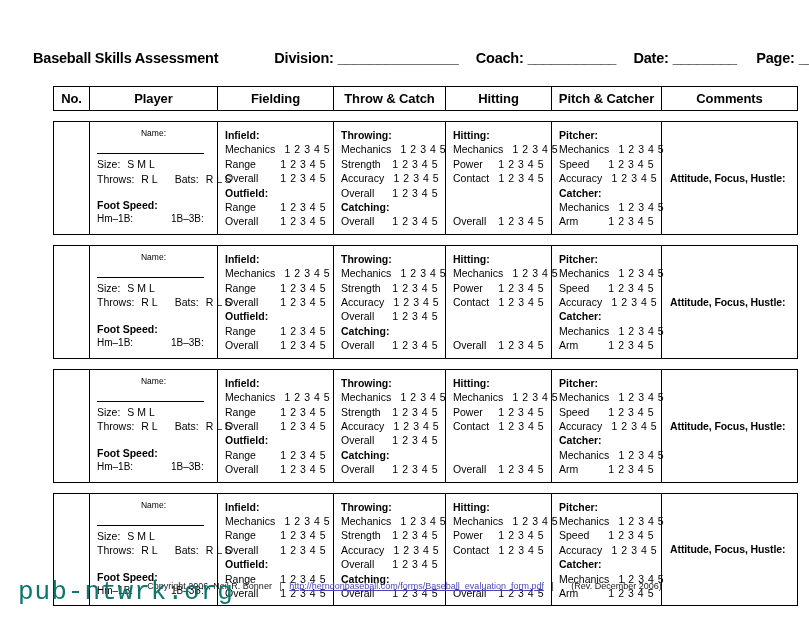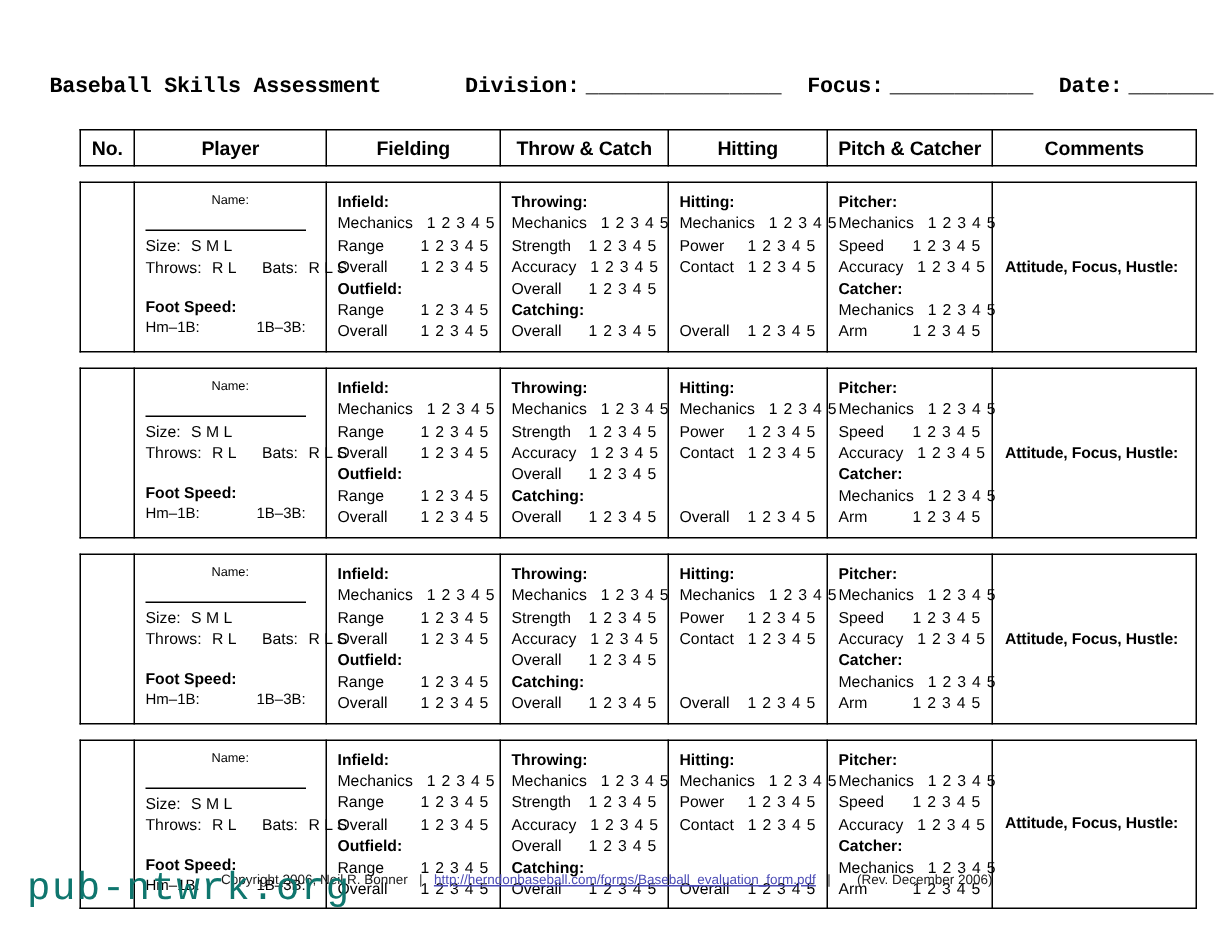--- a/index.html
+++ b/index.html
@@ -20,21 +20,20 @@
   
   #page-header {
     position: absolute;
     left: 33px;
     top: 50px;
     width: 744px;
     height: 26px;
     display: flex;
     align-items: baseline;
     white-space: nowrap;
-    font-family: Liberation Mono, monospace;
   }
   .hdr-title {
     font-weight: bold;
     font-size: 14.5px;
     letter-spacing: -0.2px;
   }
   .hdr-field {
     display: inline-flex;
     align-items: flex-end;
     font-weight: bold;
@@ -215,21 +214,21 @@
 
 <div id="page-header">
   <span class="hdr-title">Baseball Skills Assessment</span>
 
   <span class="hdr-field" id="hf-division">
     <span class="lbl">Division:</span>
     <span class="hdr-blank">_______________</span>
   </span>
 
   <span class="hdr-field" id="hf-coach">
-    <span class="lbl">Focus:</span>
+    <span class="lbl">Coach:</span>
     <span class="hdr-blank">___________</span>
   </span>
 
   <span class="hdr-field" id="hf-date">
     <span class="lbl">Date:</span>
     <span class="hdr-blank">________</span>
   </span>
 
   <span class="hdr-field" id="hf-page">
     <span class="lbl">Page:</span>

